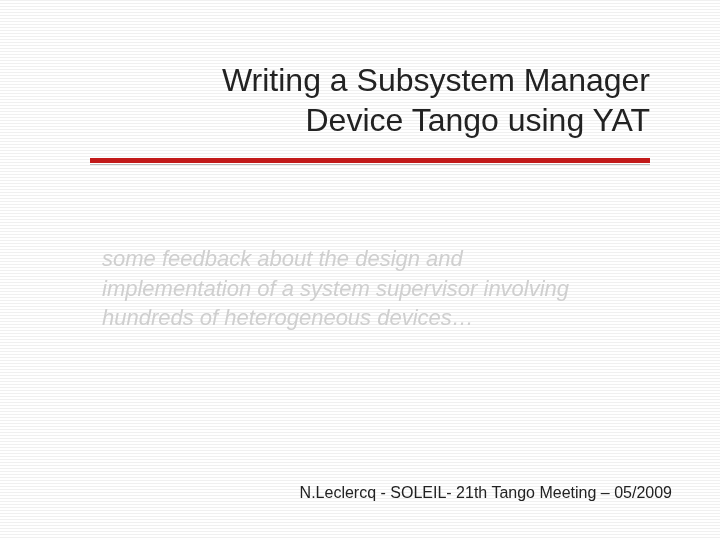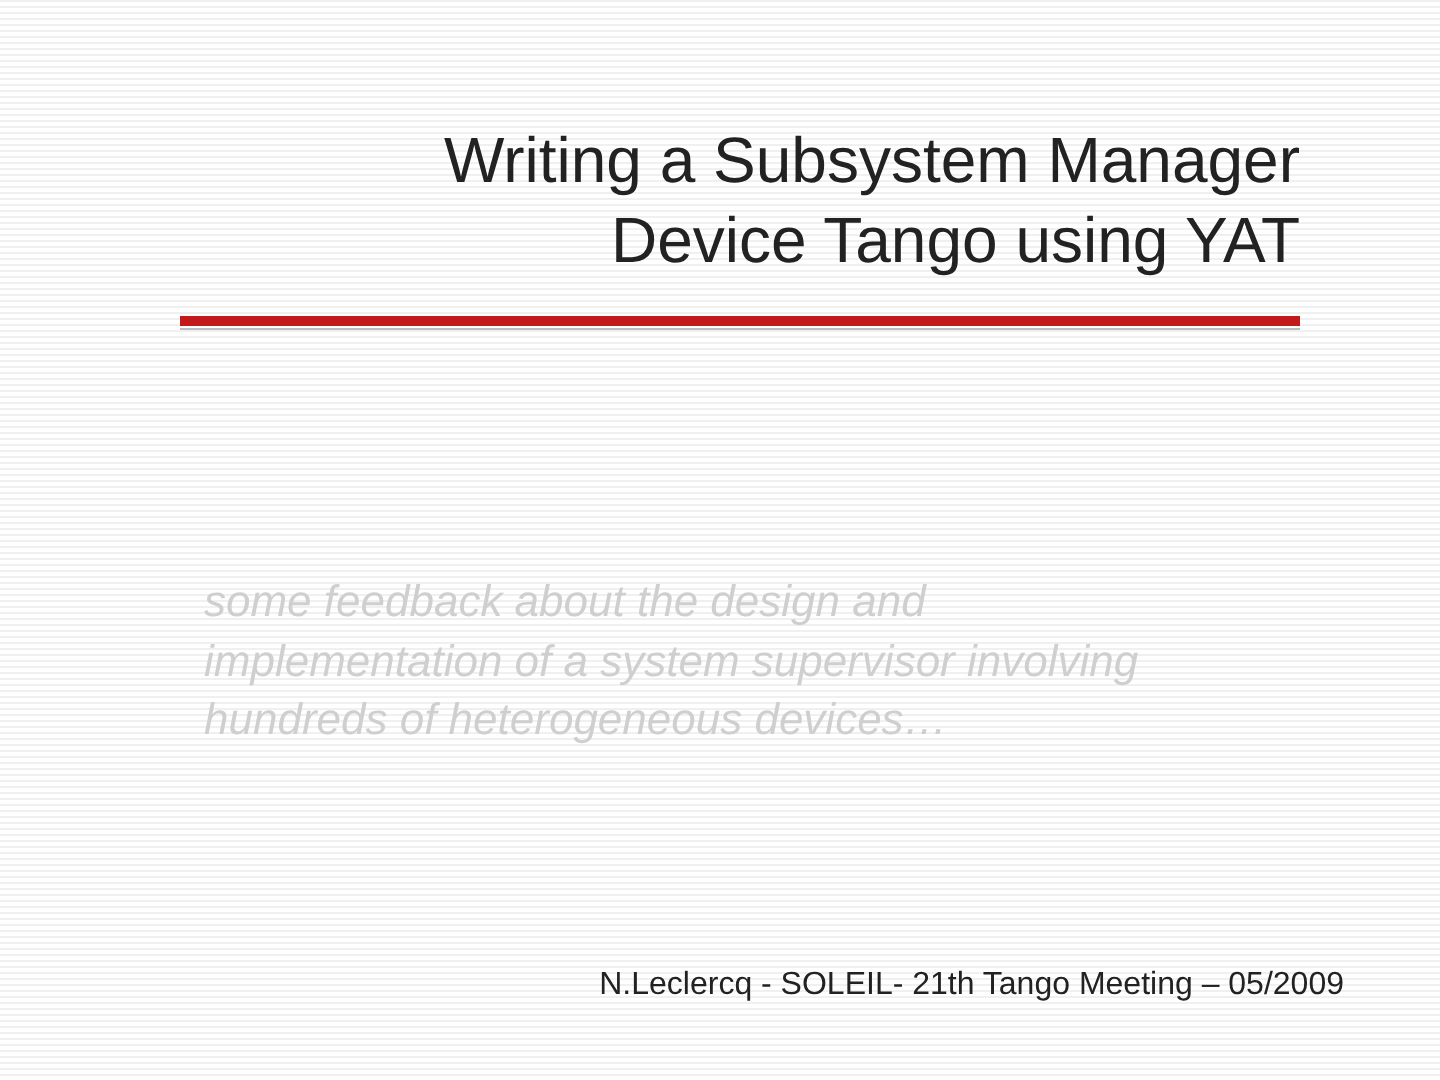--- a/index.html
+++ b/index.html
@@ -26,21 +26,21 @@
   }
   .rule-wrap { position: relative; height: 8px; margin-top: 6px; }
   .rule-thick {
     position: absolute; left: 0; right: 0; top: 0;
     height: 5px; background: #c21a1a;
   }
   .rule-thin {
     position: absolute; left: 0; right: 0; top: 6px;
     height: 1px; background: #bdbdbd;
   }
-  .body-area { margin-top: 120px; padding-left: 12px; }
+  .body-area { margin-top: 78px; padding-left: 12px; }
   .subtitle {
     font-size: 22px;
     line-height: 1.35;
     font-style: italic;
     color: #cfcfcf;
     max-width: 500px;
   }
   .footer {
     position: absolute;
     right: 48px;

